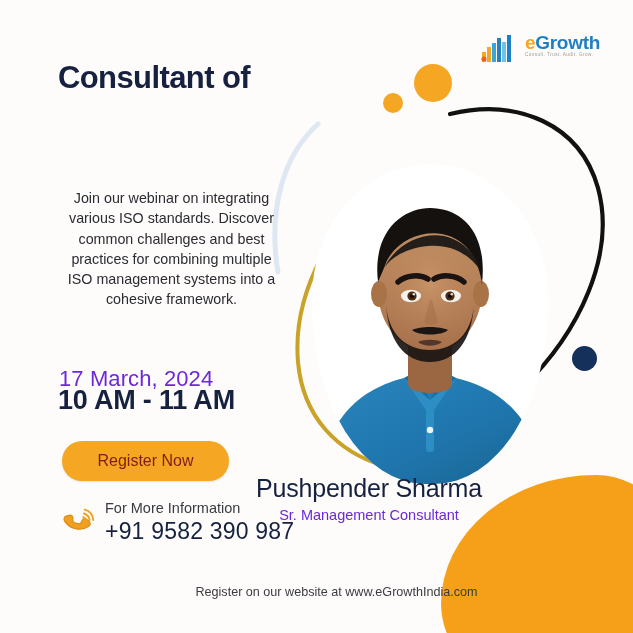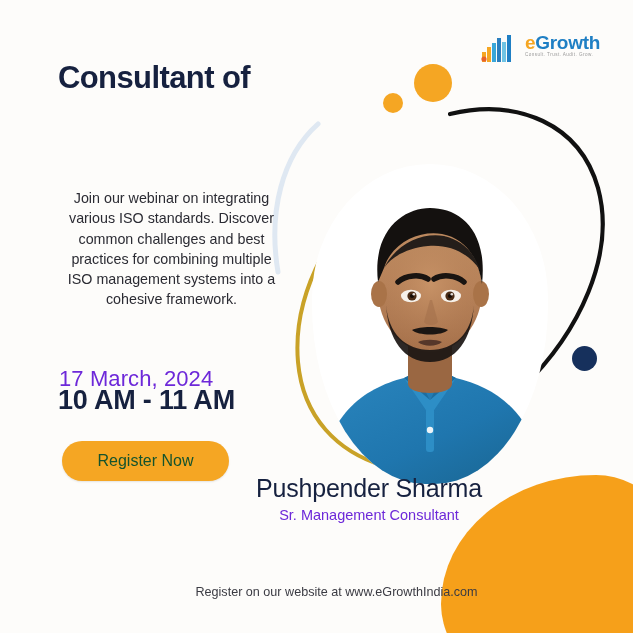--- a/index.html
+++ b/index.html
@@ -107,21 +107,21 @@
   .time{
     position:absolute;left:58px;top:385px;
     font-size:27px;font-weight:700;color:#16213f;letter-spacing:-.2px;
   }
 
   .cta{
     position:absolute;left:62px;top:441px;
     width:167px;height:40px;
     background:#f5a623;
     border:none;border-radius:22px;
-    color:#14532d;
+    color:#7f1d1d;
     font-family:"Liberation Sans", sans-serif;
     font-size:16px;
     cursor:pointer;
     display:flex;align-items:center;justify-content:center;
     box-shadow:0 1px 2px rgba(0,0,0,.10);
   }
 
   .contact{
     position:absolute;left:57px;top:501px;
     display:flex;align-items:center;
@@ -261,19 +261,36 @@
   <div class="kicker">Consultant of</div>
 
 
   <div class="body-copy">Join our webinar on integrating various ISO standards. Discover common challenges and best practices for combining multiple ISO management systems into a cohesive framework.</div>
 
   <div class="date">17 March, 2024</div>
   <div class="time">10 AM - 11 AM</div>
 
   <button class="cta">Register Now</button>
 
+  <div class="contact">
+    <svg class="phone-ico" viewBox="0 0 40 40">
+      <g transform="rotate(-32 20 22)">
+        <path d="M11 13 C11 10.6 13 9 15 9.6 L18.4 10.6 C20 11.1 20.7 13 19.9 14.4 L18.3 17.1
+                 C17.8 18 18 19 18.7 19.7 L21.6 22.6 C22.3 23.3 23.3 23.5 24.2 23 L26.9 21.4
+                 C28.3 20.6 30.2 21.3 30.7 22.9 L31.7 26.3 C32.3 28.3 30.7 30.3 28.3 30.3
+                 C19 30.3 11 22.3 11 13 Z" fill="#f0a020" stroke="#d98b12" stroke-width="1.1"></path>
+      </g>
+      <path d="M27 11.5 C30.2 12.6 32.2 15 32.6 18" stroke="#f0a020" stroke-width="1.9" fill="none" stroke-linecap="round"></path>
+      <path d="M26.2 15 C28.1 15.8 29.2 17.2 29.5 19" stroke="#f0a020" stroke-width="1.7" fill="none" stroke-linecap="round"></path>
+      <path d="M27.6 7.6 C32.6 9 35.8 12.8 36.2 18" stroke="#f0a020" stroke-width="1.9" fill="none" stroke-linecap="round"></path>
+    </svg>
+    <div class="contact-text">
+      <div class="contact-label">For More Information</div>
+      <div class="contact-number">+91 9582 390 987</div>
+    </div>
+  </div>
 
   <div class="speaker-name">Pushpender Sharma</div>
   <div class="speaker-role">Sr. Management Consultant</div>
 
   <div class="footer">Register on our website at www.eGrowthIndia.com</div>
 
 </div>
 
 </body></html>

